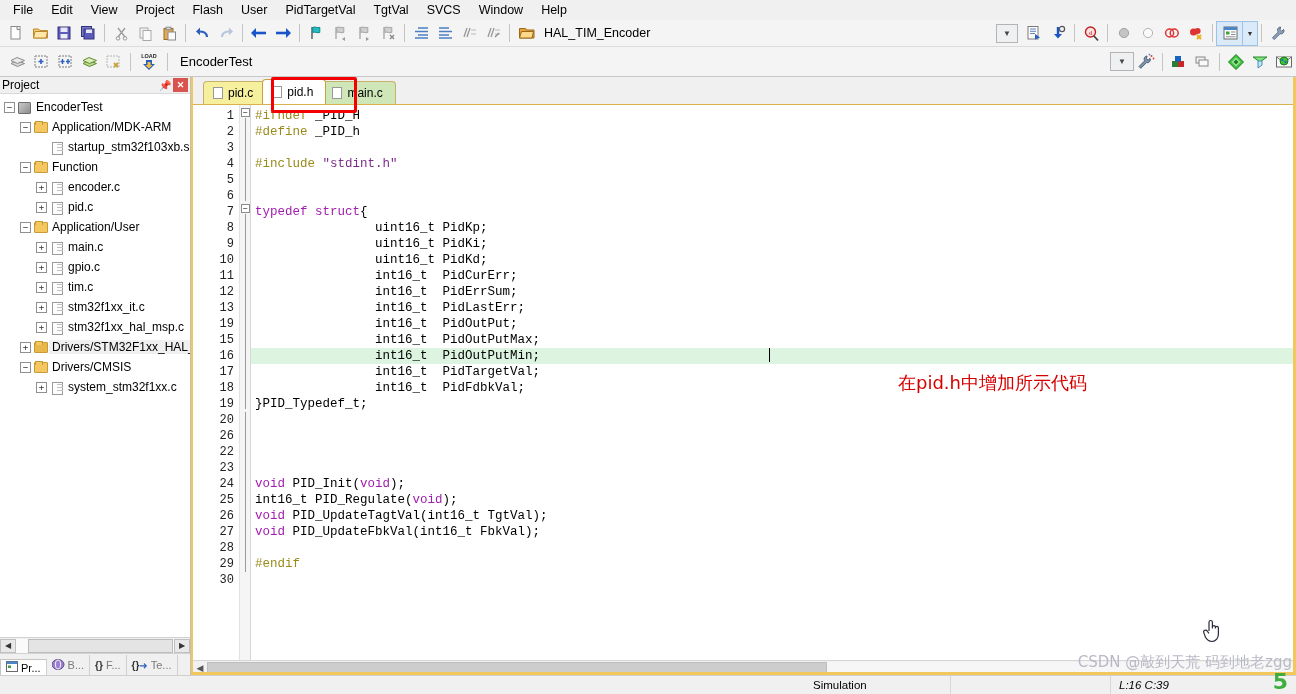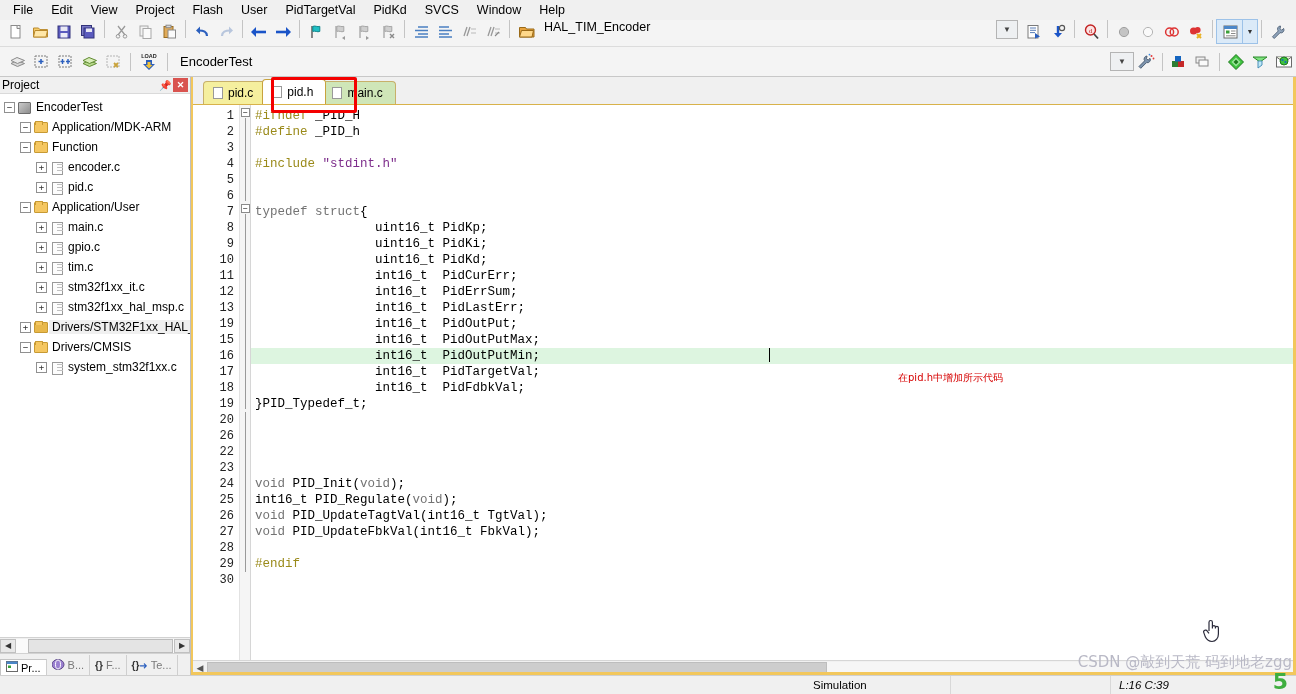--- a/index.html
+++ b/index.html
@@ -22,21 +22,21 @@
     border-bottom:1px solid #f0f0f0;
   }
   .menu-item {
     padding:2px 9px; font-size:12.5px; color:#000; cursor:default;
     white-space:nowrap;
   }
 
   
   #toolbar1 {
     height:27px; background:#f4f4f4;
-    display:flex; align-items:flex-start; padding-left:4px;
+    display:flex; align-items:center; padding-left:4px;
     border-bottom:1px solid #dcdcdc;
   }
   #toolbar2 {
     height:30px; background:#f4f4f4;
     display:flex; align-items:center; padding-left:6px;
     border-bottom:1px solid #c8c8c8;
   }
   .tb-btn {
     width:24px; height:23px;
     display:flex; align-items:center; justify-content:center;
@@ -218,33 +218,33 @@
   .fold-line {
     position:absolute; left:5px; width:1px; background:#9a9a9a;
   }
   #code {
     flex:1; position:relative; padding-top:3px;
     font-family:"Liberation Mono", monospace; font-size:12.5px;
     white-space:pre; overflow:hidden;
   }
   .cl { height:16px; line-height:16px; padding-left:4px; }
   .cl.hl { background:#ddf5e0; }
-  .kw   { color:#737373; }
+  .kw   { color:#a21caf; }
   .pre  { color:#9a8a1a; }
   .str  { color:#7d2d8b; }
   .pl   { color:#000000; }
 
   #caret {
     position:absolute; width:1px; height:14px; background:#000;
     left:576px; top:243px;
   }
 
   #annotation {
     position:absolute; left:705px; top:266px;
-    color:#d60000; font-size:10px;
+    color:#d60000; font-size:18px;
     font-family:"DejaVu Sans", sans-serif;
     white-space:nowrap; pointer-events:none;
   }
 
   #cursor-hand {
     position:absolute; left:1010px; top:512px;
     width:20px; height:28px; pointer-events:none; z-index:30;
   }
 
   #code-hscroll {
@@ -298,21 +298,21 @@
 <body>
 
 <div id="menubar">
     <div class="menu-item">File</div>
     <div class="menu-item">Edit</div>
     <div class="menu-item">View</div>
     <div class="menu-item">Project</div>
     <div class="menu-item">Flash</div>
     <div class="menu-item">User</div>
     <div class="menu-item">PidTargetVal</div>
-    <div class="menu-item">PidKd</div>
+    <div class="menu-item">TgtVal</div>
     <div class="menu-item">SVCS</div>
     <div class="menu-item">Window</div>
     <div class="menu-item">Help</div>
   </div>
 
 <div id="toolbar1">
   <div class="tb-btn">
     <svg width="16" height="16" viewBox="0 0 16 16">
         <rect x="3" y="1.5" width="9" height="12.5" fill="#fff" stroke="#8a8a8a"></rect>
         <path d="M9 1.5v3h3" fill="#e6e6e6" stroke="#8a8a8a"></path>
@@ -639,20 +639,27 @@
             <span class="ico-proj" style="position: absolute; top: 2px;"></span>
           </span>
           <span class="tlabel">EncoderTest</span>
         </div>
         <div class="trow" style="padding-left: 20px;">
           <span class="texp">−</span>
           <span class="ico">
             <span class="ico-folder" style="position: absolute; top: 2px;"></span>
           </span>
           <span class="tlabel">Application/MDK-ARM</span>
+        </div>
+        <div class="trow" style="padding-left: 36px;">
+          <span class="tspace"></span>
+          <span class="ico">
+            <span class="ico-file" style="position: absolute; top: 2px;"></span>
+          </span>
+          <span class="tlabel">startup_stm32f103xb.s</span>
         </div>
         <div class="trow" style="padding-left: 20px;">
           <span class="texp">−</span>
           <span class="ico">
             <span class="ico-folder" style="position: absolute; top: 2px;"></span>
           </span>
           <span class="tlabel">Function</span>
         </div>
         <div class="trow" style="padding-left: 36px;">
           <span class="texp">+</span>

